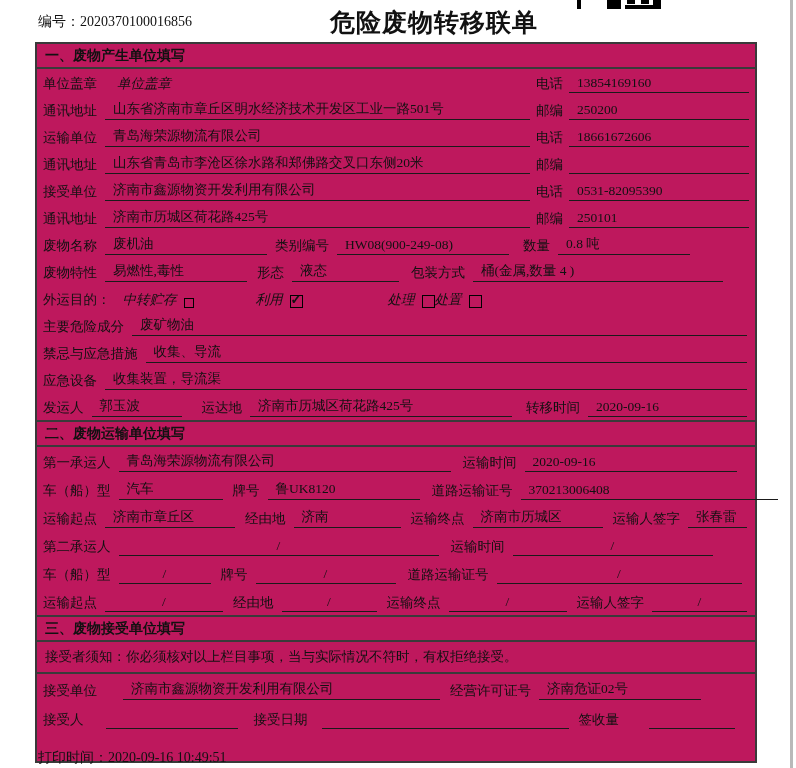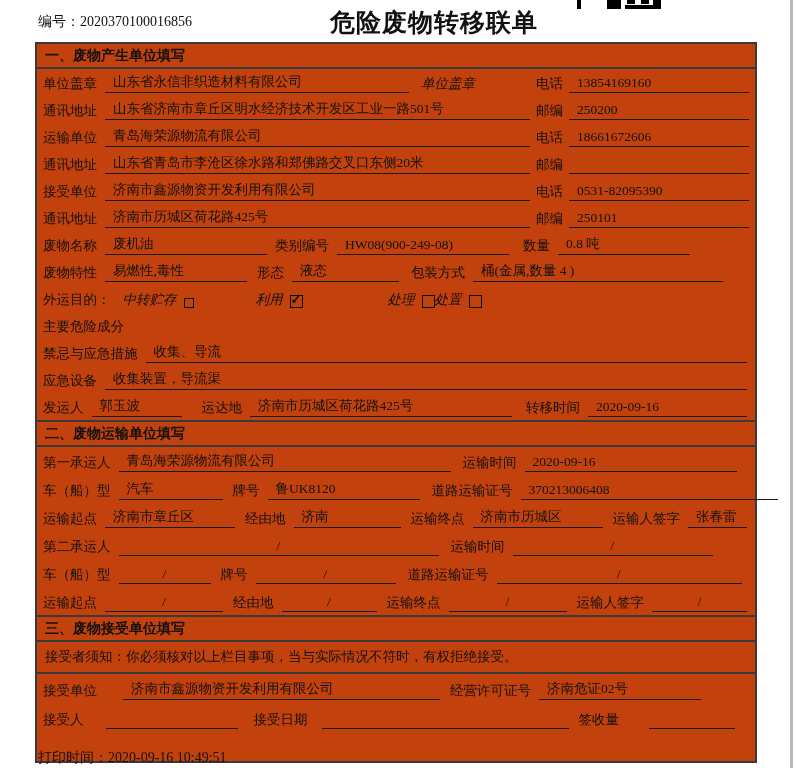--- a/index.html
+++ b/index.html
@@ -15,21 +15,21 @@
   .qr-frag .q{position:absolute;background:#000;}
   .q1{left:0;top:-8px;width:26px;height:17px;background:transparent!important;border:4px solid #000;}
   .q2{left:34px;top:0;width:10px;height:9px;}
   .q3{left:48px;top:5px;width:36px;height:4px;}
   .q4{left:50px;top:0;width:8px;height:4px;}
   .q5{left:64px;top:0;width:8px;height:4px;}
   .q6{left:76px;top:0;width:8px;height:9px;}
   .edge-line{position:absolute;right:3px;top:0;width:3px;height:768px;background:#b9b9b9;}
 
   .form{position:absolute;left:35px;top:42px;width:722px;}
-  .sec{border:2px solid #3a3a3a;background:#c2410c;}
+  .sec{border:2px solid #3a3a3a;background:#be185d;}
   .sec + .sec{margin-top:-2px;}
   .sec-h{font-weight:bold;font-size:14px;padding:3px 8px 2px 8px;border-bottom:2px solid #3a3a3a;}
   .row{display:flex;align-items:flex-end;height:24px;padding:0 6px 3px 6px;white-space:nowrap;}
   .sec2 .row{height:25px;}
   .sec3 .row{height:26px;}
   .notice{height:30px;display:flex;align-items:center;padding:0 8px;border-bottom:2px solid #3a3a3a;}
   .lbl{flex:none;margin-right:8px;}
   .plain{flex:none;font-style:italic;}
   .u{flex:none;border-bottom:1px solid #1a1a1a;padding:0 4px 1px 8px;min-height:15px;overflow:hidden;}
   .u.fill{flex:1;}
@@ -57,21 +57,20 @@
 </div>
 <div class="edge-line"></div>
 
 <div class="form">
 
   <div class="sec sec1">
     <div class="sec-h">一、废物产生单位填写</div>
 
     <div class="row">
       <span class="lbl">单位盖章</span>
-      <span class="u" style="width:292px">山东省永信非织造材料有限公司</span>
       <span class="plain" style="margin-left:12px">单位盖章</span>
       <span class="rgroup" style="margin-left:auto">
         <span class="lbl">电话</span>
         <span class="u fill">13854169160</span>
       </span>
     </div>
 
     <div class="row">
       <span class="lbl">通讯地址</span>
       <span class="u fill" style="margin-right:6px">山东省济南市章丘区明水经济技术开发区工业一路501号</span>
@@ -142,20 +141,21 @@
       <span class="plain" style="margin-left:62px">利用</span>
       <span class="cb checked"></span>
       <span class="plain" style="margin-left:85px">处理</span>
       <span class="cb"></span>
       <span class="plain" style="">处置</span>
       <span class="cb"></span>
     </div>
 
     <div class="row">
       <span class="lbl">主要危险成分</span>
+      <span class="u fill" style="margin-right:2px">废矿物油</span>
     </div>
 
     <div class="row">
       <span class="lbl">禁忌与应急措施</span>
       <span class="u fill" style="margin-right:2px">收集、导流</span>
     </div>
 
     <div class="row">
       <span class="lbl">应急设备</span>
       <span class="u fill" style="margin-right:2px">收集装置，导流渠</span>

